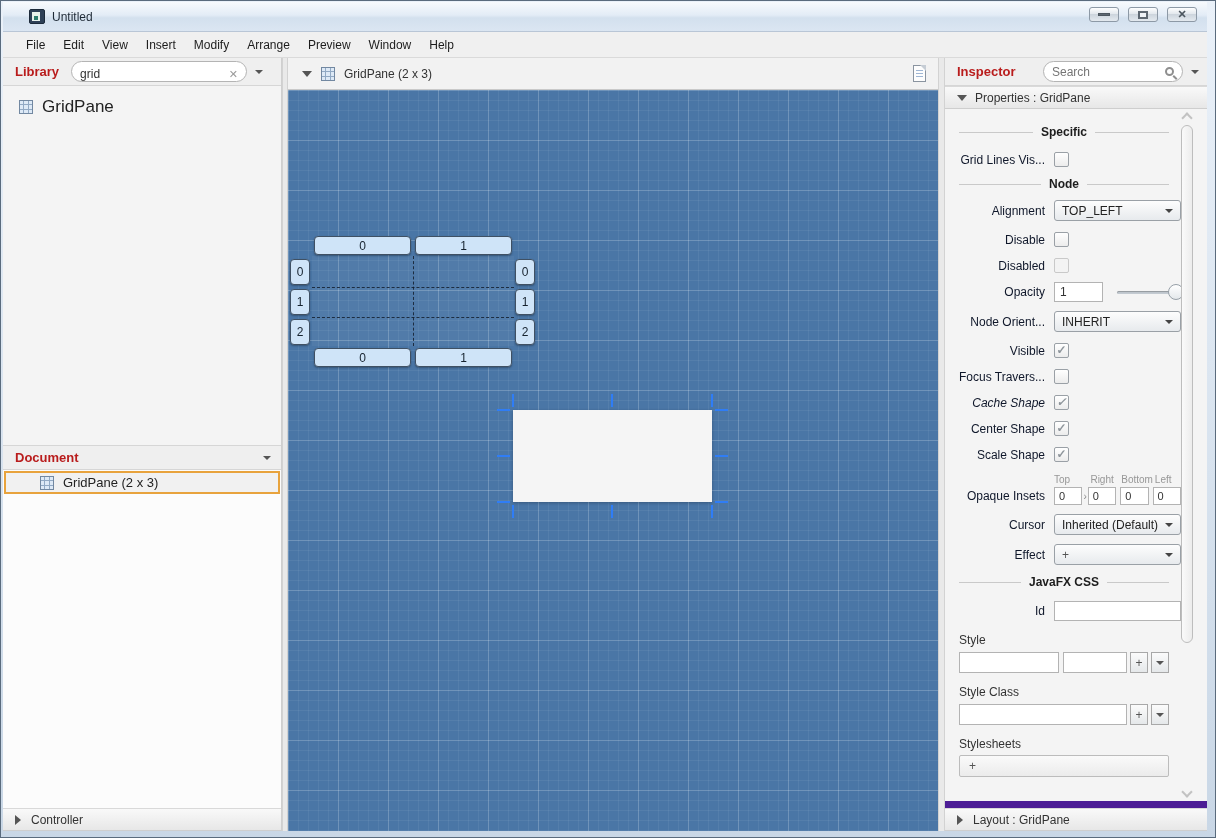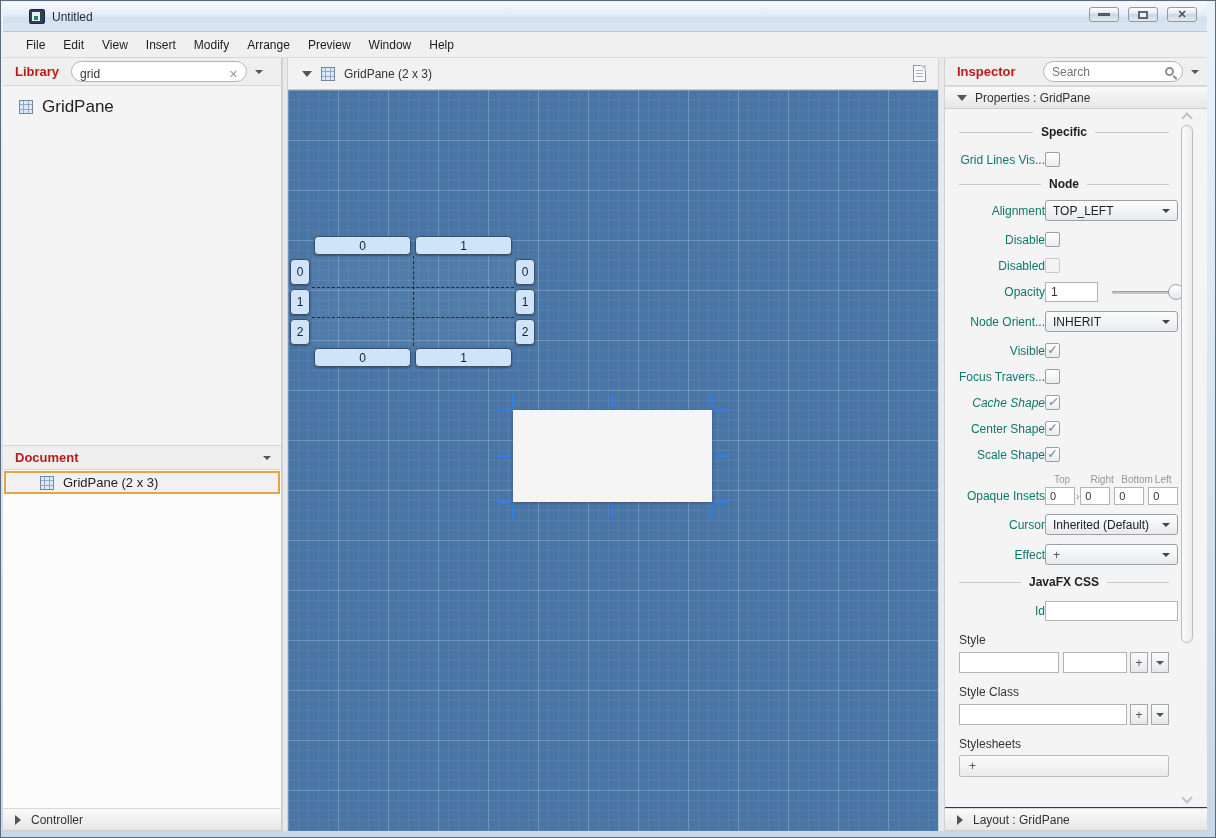--- a/index.html
+++ b/index.html
@@ -89,29 +89,29 @@
   .gp-dash-h { position:absolute; height:0; border-top:1px dashed rgba(15,25,38,.8); }
   .gp-inner { position:absolute; background:rgba(255,255,255,.04); }
 
   .stage-node { position:absolute; left:225px; top:320px; width:199px; height:92px; background:#f5f5f5; box-shadow:0 1px 3px rgba(0,0,0,.25); }
   .tick { position:absolute; background:#2f7df6; }
   .tick.h { width:13px; height:2px; } .tick.v { width:2px; height:13px; }
 
   
   .inspector { width:262px; background:#f4f4f4; display:flex; flex-direction:column; flex:none; }
   .inspector .search-pill { width:140px; margin-left:auto; }
-  .insp-scroll { flex:1; position:relative; overflow:hidden; border-bottom:1px solid #4c1d95; }
+  .insp-scroll { flex:1; position:relative; overflow:hidden; border-bottom:7px solid #4c1d95; }
   .insp-content { position:absolute; inset:0 26px 0 0; padding-top:6px; }
 
   .divider { display:flex; align-items:center; gap:8px; margin:10px 12px 0 14px; }
   .divider::before, .divider::after { content:""; flex:1; height:1px; background:#c9c9c9; }
   .divider span { font-weight:bold; font-size:12px; color:#1d1d1d; }
 
   .prow { display:flex; align-items:center; margin:9px 0 0 12px; }
-  .plabel { width:88px; text-align:right; color:#0f766e; white-space:nowrap; flex:none; }
+  .plabel { width:88px; text-align:right; margin-right:9px; color:#0f172a; white-space:nowrap; flex:none; }
   .cb { width:15px; height:15px; border:1px solid #9aa0a6; border-radius:2px; background:linear-gradient(#ffffff,#ececec);
     color:#8e959b; font-size:12px; font-weight:bold; line-height:13px; text-align:center; flex:none; }
   .cb.dis { border-color:#c9c9c9; background:#f3f3f3; }
   .combo { width:133px; height:21px; border:1px solid #9aa0a6; border-radius:3px; background:linear-gradient(#fdfdfd,#e7eaed);
     display:flex; align-items:center; padding:0 7px; color:#222; }
   .combo .arr { margin-left:auto; width:0; height:0; border:4px solid transparent; border-top-color:#444; margin-top:4px; }
   .tfield { height:20px; border:1px solid #b3b3b3; background:#fff; display:flex; align-items:center; padding:0 5px; color:#333; }
   .opacity-field { width:54px; }
   .slider { width:72px; margin-left:14px; position:relative; height:16px; }
   .slider .track { position:absolute; left:0; right:0; top:7px; height:3px; background:#c3cad1; border-radius:2px; box-shadow:inset 0 1px 1px rgba(0,0,0,.25); }

